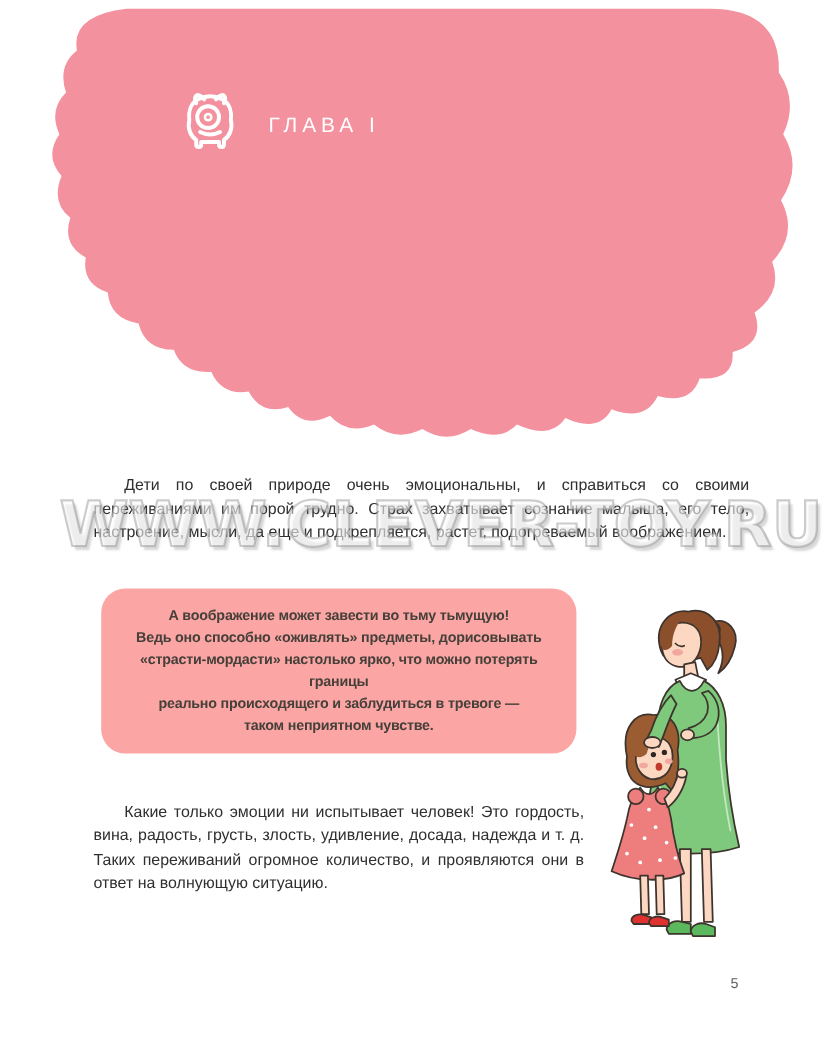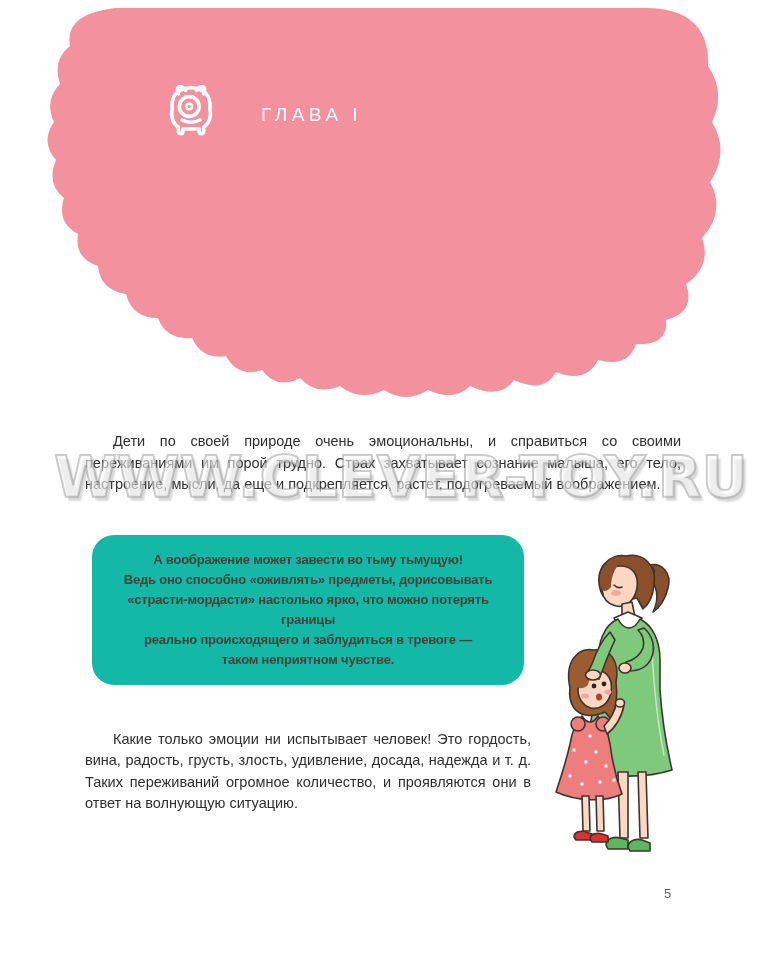--- a/index.html
+++ b/index.html
@@ -9,21 +9,21 @@
     margin: 0 auto;
     background: #ffffff;
     overflow: hidden;
     font-family: "Liberation Sans", sans-serif;
     color: #2f2f2f;
   }
   
   .blob-svg { position:absolute; left:0; top:0; width:764px; height:410px; }
   .chapter-header {
     position:absolute; left:164px; top:82px;
-    display:flex; align-items:center; gap:43px;
+    display:flex; align-items:center; gap:26px;
   }
   .monster { width:54px; height:58px; }
   .chapter-label {
     color:#ffffff; font-size:19px; letter-spacing:4.5px;
     font-weight:400; padding-top:8px;
   }
   .chapter-title {
     position:absolute; left:165px; top:174px;
     color:#ffffff;
     font-family:"DejaVu Sans", sans-serif;
@@ -47,21 +47,21 @@
   .content p {
     margin:0; font-size:14.5px; line-height:21.5px;
     text-align:justify; text-indent:28px; color:#2f2f2f;
   }
   .content p.narrow { width:446px; }
   .p2 { margin-top:44px !important; }
   .p3 { margin-top:8px !important; }
   .callout {
     margin-top:39px; margin-left:7px;
     width:404px; padding:15px 14px;
-    background:#14b8a6; border-radius:22px;
+    background:#fca5a5; border-radius:22px;
     font-size:13px; line-height:20px; font-weight:700;
     letter-spacing:-0.2px;
     color:#454039; text-align:center; white-space:pre-line;
   }
   
   .illustration { position:absolute; left:540px; top:540px; width:224px; height:340px; }
   
   .page-number {
     position:absolute; left:664px; top:886px;
     font-size:13px; color:#5f5f5f;

